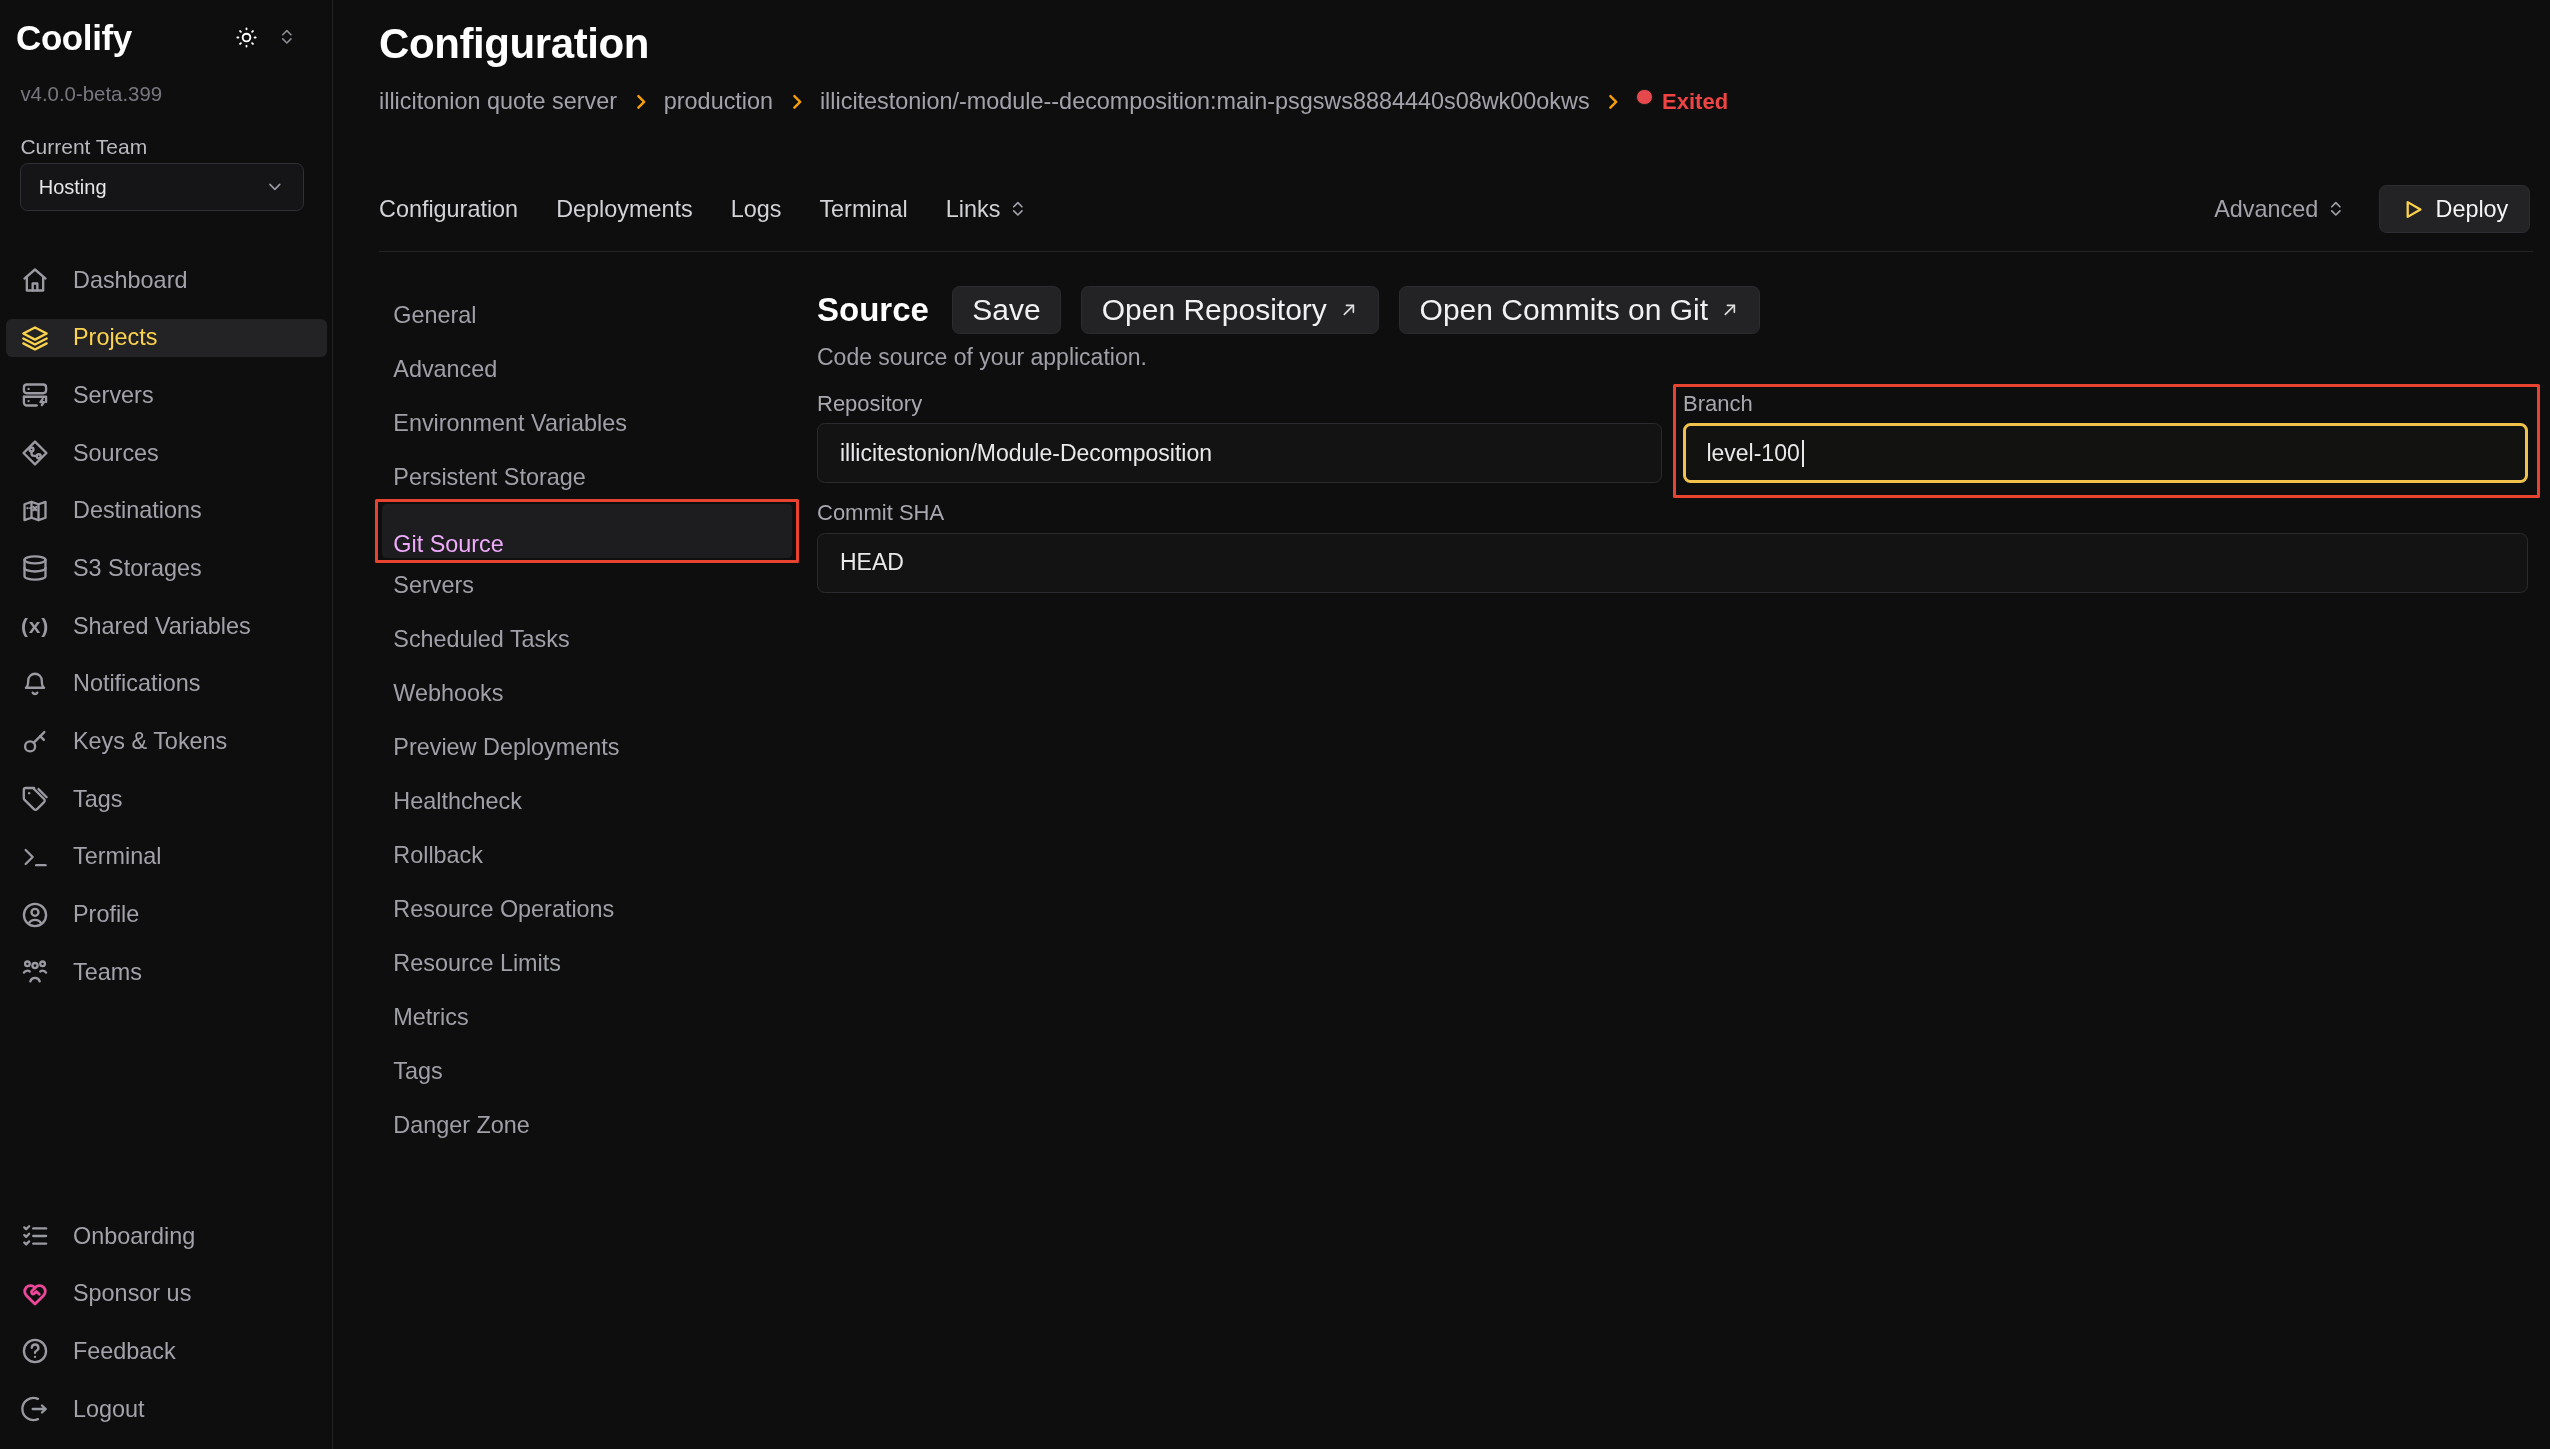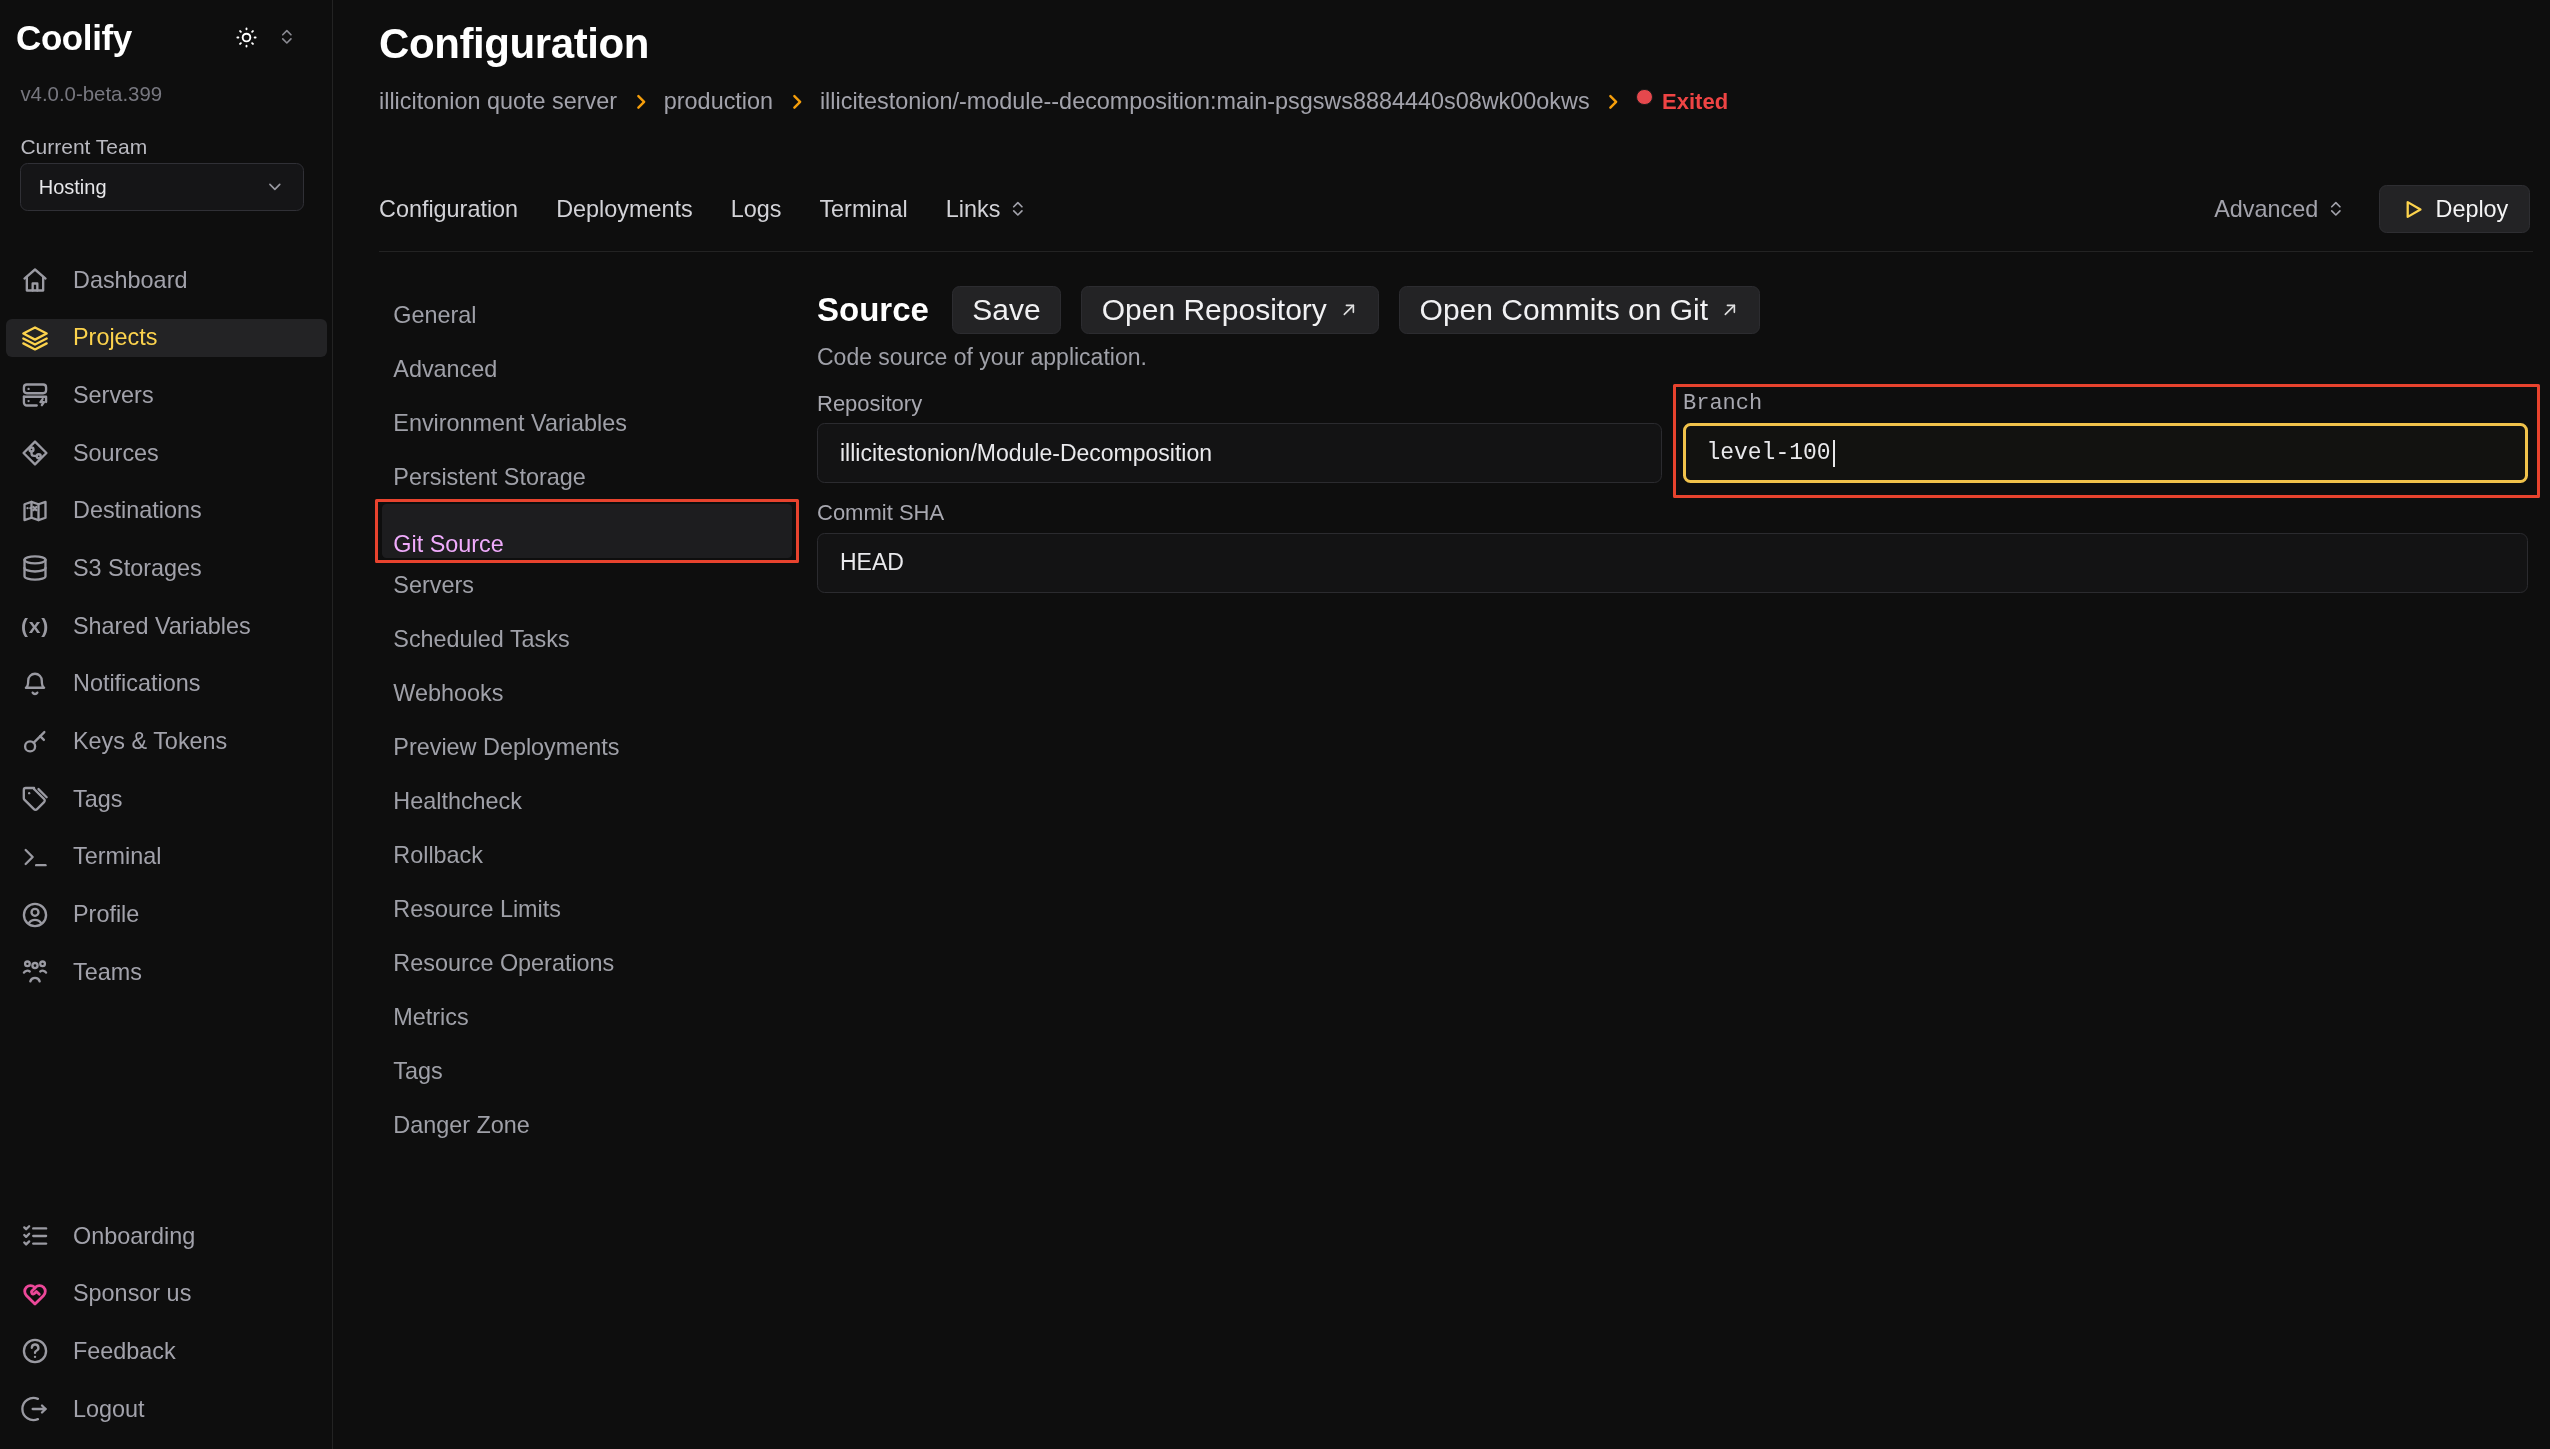--- a/index.html
+++ b/index.html
@@ -69,21 +69,21 @@
   .form { position:absolute; left:817px; top:283px; width:1711px; }
   .source-row { height:53px; display:flex; align-items:center; gap:19.7px; }
   .source-heading { font-size:33px; font-weight:700; color:#ffffff; margin-right:3px; }
   .btn { height:48px; background:#232325; border:0.8px solid #2c2c30; border-radius:7.6px; display:flex; align-items:center; gap:12px; padding:0 19.7px; font-size:30px; color:#f1f1f3; cursor:pointer; }
   .btn .icon { color:#dededf; }
   .desc { margin-top:7.6px; height:26px; font-size:23px; color:#9fa0a8; }
   .fields { margin-top:21px; display:grid; grid-template-columns:1fr 1fr; column-gap:21px; }
   .field-label { height:23px; font-size:22px; color:#a8a8b0; margin-bottom:9.8px; }
   .input { height:60px; width:100%; background:#131314; border:0.8px solid #2b2b2f; border-radius:7.6px; display:flex; align-items:center; padding:0 22px; font-size:23px; color:#e9e9ec; }
   .commit-row { grid-column:1 / -1; margin-top:16.6px; }
-  .branch-wrap { position:relative;font-family:Liberation Mono, monospace; }
+  .branch-wrap { position:relative; }
   .branch-wrap .annotation { left:-9.8px; right:-12px; top:-6.8px; bottom:-15px; }
   .input.focused { border:3px solid #f0c24b; background:#121210; padding-left:20.4px; }
   .caret { display:inline-block; width:2.3px; height:27px; background:#e8e8ea; margin-left:2.3px; }
 </style>
 </head>
 <body>
 
 <div class="page">
 
   <aside class="sidebar">
@@ -369,22 +369,22 @@
     <div class="subnav-item active">
       <span>Git Source</span>
       <span class="annotation"></span>
     </div>
     <div class="subnav-item">Servers</div>
     <div class="subnav-item">Scheduled Tasks</div>
     <div class="subnav-item">Webhooks</div>
     <div class="subnav-item">Preview Deployments</div>
     <div class="subnav-item">Healthcheck</div>
     <div class="subnav-item">Rollback</div>
+    <div class="subnav-item">Resource Operations</div>
     <div class="subnav-item">Resource Limits</div>
-    <div class="subnav-item">Resource Operations</div>
     <div class="subnav-item">Metrics</div>
     <div class="subnav-item">Tags</div>
     <div class="subnav-item">Danger Zone</div>
   </nav>
 
   <section class="form">
     <div class="source-row">
       <span class="source-heading">Source</span>
       <span class="btn">Save</span>
       <span class="btn">

